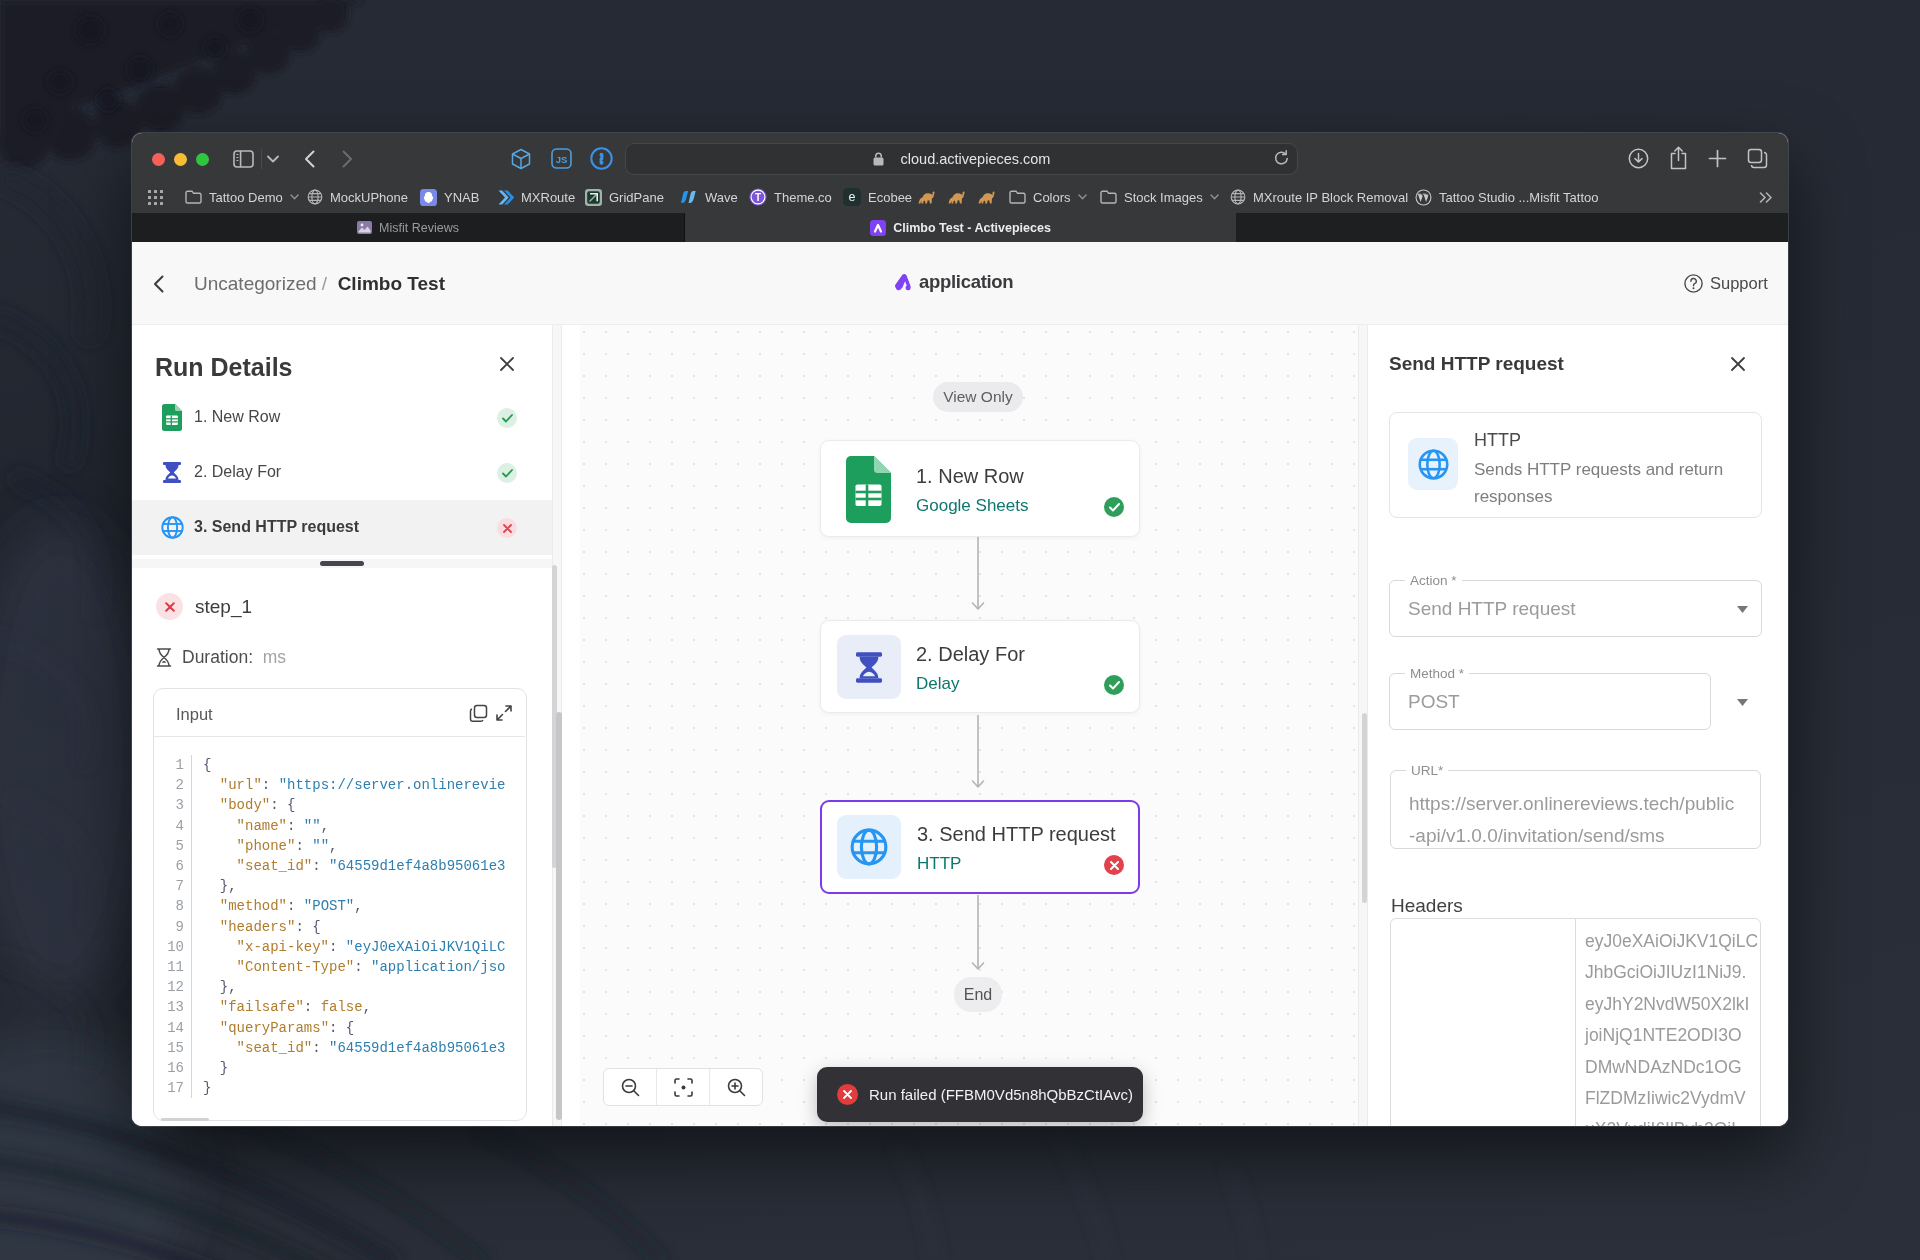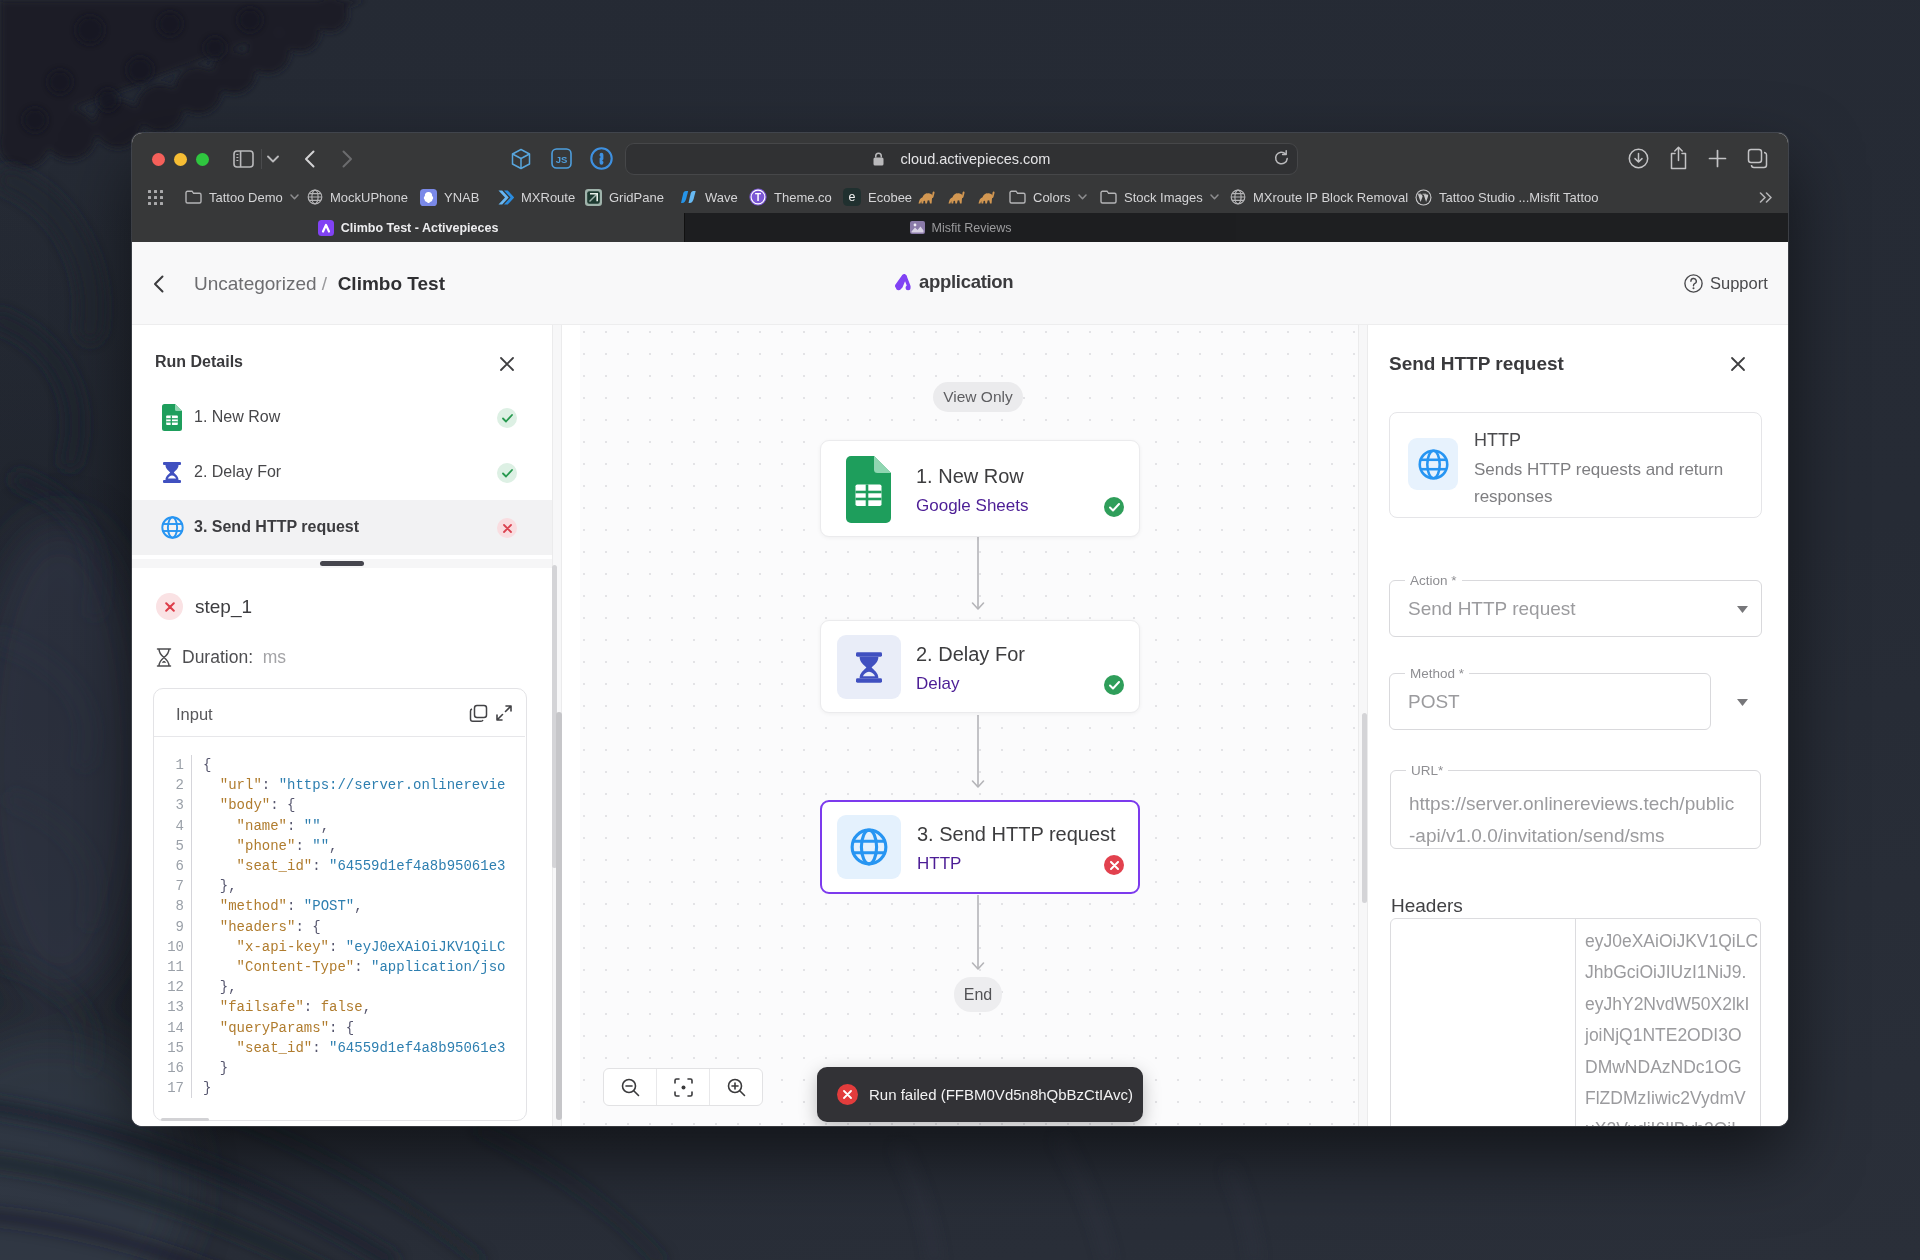--- a/index.html
+++ b/index.html
@@ -37,21 +37,21 @@
 .main { position:absolute; left:0; top:192px; width:100%; height:801px; background:#fff; }
 .leftpanel { position:absolute; left:0; top:0; width:420px; height:801px; background:#fff; overflow:hidden; }
 .gutterL { position:absolute; left:420px; top:0; width:10px; height:801px; background:#f7f7f8; border-left:1px solid #ebebec; border-right:1px solid #ebebec; }
 .canvas { position:absolute; left:448px; top:0; width:796px; height:801px;
   background-image:radial-gradient(circle, #e3e3e6 1.4px, rgba(0,0,0,0) 1.5px);
   background-size:22px 22px; background-position:15px 18px; background-color:#fbfbfc; }
 .gutterR { position:absolute; left:1226px; top:0; width:10px; height:801px; background:#f7f7f8; border-left:1px solid #ebebec; border-right:1px solid #ebebec; }
 .rightpanel { position:absolute; left:1236px; top:0; width:420px; height:801px; background:#fff; }
 .card { position:absolute; left:670px; width:320px; height:97px; background:#fff; border:1px solid #ebebed; border-radius:9px; box-shadow:0 1px 4px rgba(0,0,0,.05); }
 .ctitle { position:absolute; left:95px; font-size:20px; color:#3d3d3f; }
-.csub { position:absolute; left:95px; font-size:17px; color:#4c1d95; }
+.csub { position:absolute; left:95px; font-size:17px; color:#0f766e; }
 .badge { position:absolute; width:19px; height:19px; border-radius:50%; display:flex; align-items:center; justify-content:center; }
 .fieldset { position:absolute; border:1px solid #d9d9dc; border-radius:6px; background:#fff; }
 .flabel { position:absolute; top:-8px; left:15px; background:#fff; padding:0 5px; font-size:13.5px; color:#8e8e92; }
 .fvalue { position:absolute; left:18px; font-size:19px; color:#9b9b9e; }
 .badge { width:20px; height:20px; }
 .code { position:absolute; left:0; top:48px; width:371px; height:382px; overflow:hidden; font-family:"Liberation Mono", monospace; font-size:14px; line-height:20.2px; padding-top:18px; }
 .cl { white-space:pre; }
 .ln { display:inline-block; width:38px; padding-right:7px; text-align:right; color:#9aa0a8; border-right:1px solid #d5d5da; }
 .ct { padding-left:11px; }
 .ct i { font-style:normal; color:#56566e; }
@@ -277,29 +277,29 @@
           <circle cx="8.5" cy="8.5" r="6.9" fill="#373839"></circle>
           <path d="M3 5.6 l2.6 7.4 2-5.4 -0.8-2 Z M8.7 5.6 l2.4 7.4 1.9-5.6 c0.6-1.8-0.4-2.4-1.3-1.8 Z" fill="#c9c9cb"></path>
           <path d="M2.6 5.2 h3.4 M7.6 5.2 h3.6" stroke="#c9c9cb" stroke-width="0.9"></path>
         </svg>Tattoo Studio ...Misfit Tattoo</span>
     <svg style="position:absolute;right:15px;top:11px" width="14" height="11" viewBox="0 0 14 11" fill="none" stroke="#b4b4b6" stroke-width="1.6" stroke-linecap="round" stroke-linejoin="round">
         <path d="M1.5 1 L6 5.5 L1.5 10 M7.5 1 L12 5.5 L7.5 10"></path>
       </svg>
   </div>
 
   <div class="tabbar">
-    <div class="tab active"><svg width="16" height="16" viewBox="0 0 16 16">
-          <rect width="16" height="16" rx="3.5" fill="#8142f4"></rect>
-          <path d="M5 11.5 L8 5 L11 11.5" fill="none" stroke="#fff" stroke-width="2.2" stroke-linecap="round" stroke-linejoin="round"></path>
-        </svg>Climbo Test - Activepieces</div>
     <div class="tab" style="background:#1d1e20;"><svg width="15" height="13" viewBox="0 0 15 13">
           <rect width="15" height="13" rx="2" fill="#8a7aa8"></rect>
           <path d="M1.5 10.5 L5 6.5 L7.5 9 L10.5 5.5 L13.5 9.5 V11.5 H1.5 Z" fill="#d8d2e4"></path>
           <circle cx="5" cy="4" r="1.4" fill="#efecf4"></circle>
         </svg>Misfit Reviews</div>
+    <div class="tab active"><svg width="16" height="16" viewBox="0 0 16 16">
+          <rect width="16" height="16" rx="3.5" fill="#8142f4"></rect>
+          <path d="M5 11.5 L8 5 L11 11.5" fill="none" stroke="#fff" stroke-width="2.2" stroke-linecap="round" stroke-linejoin="round"></path>
+        </svg>Climbo Test - Activepieces</div>
   </div>
 
   <div class="appheader">
     <svg class="abs" style="left:21px;top:33px" width="11" height="18" viewBox="0 0 11 18" fill="none" stroke="#3c3c3e" stroke-width="2" stroke-linecap="round" stroke-linejoin="round">
         <path d="M9.5 1.5 L2 9 L9.5 16.5"></path>
       </svg>
     <div class="abs" style="left:62px;top:31px;font-size:19px;color:#6d6d70;">Uncategorized <span style="color:#9a9a9d">/</span> <span style="color:#303033;font-weight:700;">&nbsp;Climbo Test</span></div>
     <div class="abs" style="left:763px;top:29px;display:flex;align-items:center;gap:7px;">
       <svg width="17" height="18" viewBox="0 0 17 18">
           <path d="M3.2 16.6 C1.6 16.2 0.9 14.9 1.2 13.6 L5.6 2.5 C6.2 1.2 7.4 0.7 8.6 1 C9.8 1.3 10.6 2.4 10.4 3.8 L8.9 13.9 C8.7 15.5 7.4 16.6 5.9 16.6 Z" fill="#8142f4" transform="rotate(14 8 9)"></path>
@@ -314,21 +314,21 @@
           <circle cx="9.5" cy="9.5" r="8.6"></circle>
           <path d="M6.9 7.2 a2.7 2.7 0 1 1 3.7 2.5 c-0.8 0.3-1.1 0.8-1.1 1.7 v0.4" stroke-linecap="round"></path>
           <circle cx="9.5" cy="14.2" r="1" fill="#4a4a4d" stroke="none"></circle>
         </svg>
       Support
     </div>
   </div>
 
   <div class="main">
     <div class="leftpanel">
-      <div class="abs" style="left:23px;top:28px;font-size:16px;font-weight:700;color:#3a3a3d;">Run Details</div>
+      <div class="abs" style="left:23px;top:28px;font-size:25px;font-weight:700;color:#3a3a3d;">Run Details</div>
       <svg class="abs" style="left:367px;top:31px" width="16" height="16" viewBox="0 0 16 16" stroke="#3e3e40" stroke-width="1.8" stroke-linecap="round">
           <path d="M2 2 L14 14 M14 2 L2 14"></path>
         </svg>
 
       <div class="abs" style="left:0;top:175px;width:420px;height:55px;background:#f2f2f3;"></div>
       <div class="abs" style="left:30px;top:79px;">
         <svg width="20" height="27" viewBox="0 0 20 27">
             <path d="M0 2.5 A2.5 2.5 0 0 1 2.5 0 H13 L20 7 V24.5 A2.5 2.5 0 0 1 17.5 27 H2.5 A2.5 2.5 0 0 1 0 24.5 Z" fill="#1e9e5c"></path>
             <path d="M13 0 L20 7 H14.5 A1.5 1.5 0 0 1 13 5.5 Z" fill="#8fd6b1"></path>
             <rect x="4.2" y="11.5" width="11.6" height="9.5" rx="0.8" fill="#fff"></rect>

